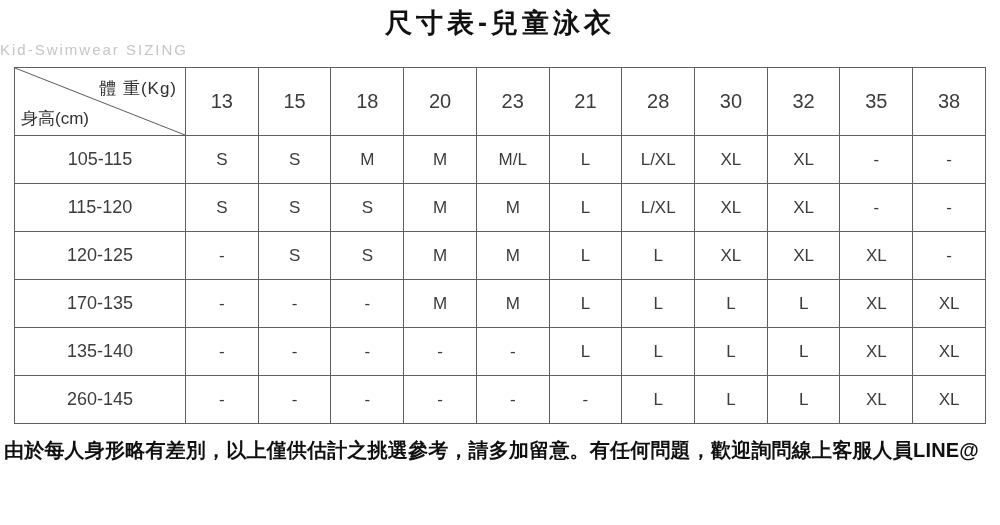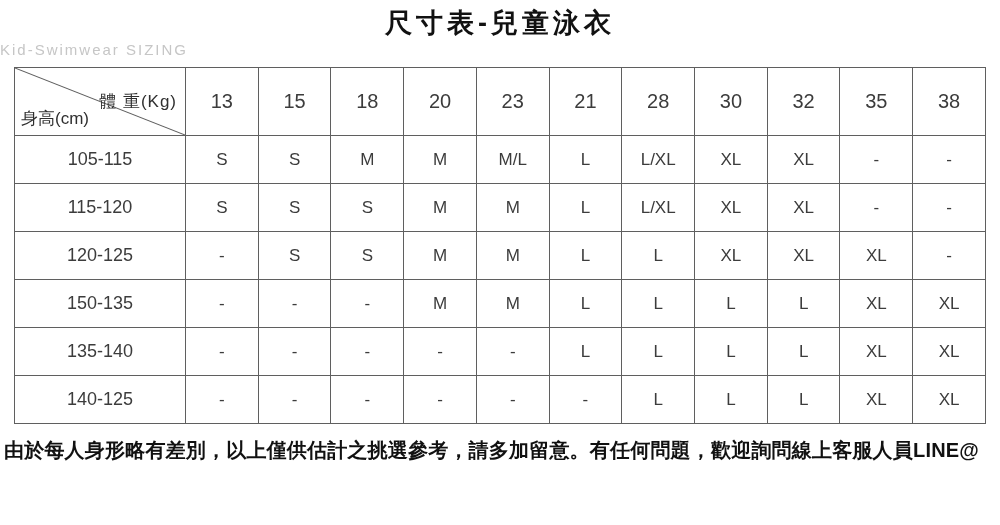--- a/index.html
+++ b/index.html
@@ -31,21 +31,21 @@
     border:1px solid var(--border);text-align:center;vertical-align:middle;
     font-weight:normal;color:var(--cell-text);padding:0;
   }
   col.height-col{width:171px;}
   thead tr{height:68px;}
   tbody tr{height:48px;}
   th.wcol{font-size:20px;font-weight:bold;color:#161616;}
   th.corner{position:relative;}
   th.corner svg{position:absolute;left:0;top:0;width:100%;height:100%;display:block;}
   .corner-wt{
-    position:absolute;top:22px;right:8px;font-size:17px;color:#2f2f2f;letter-spacing:1px;
+    position:absolute;top:9px;right:8px;font-size:17px;color:#2f2f2f;letter-spacing:1px;
   }
   .corner-ht{
     position:absolute;bottom:5px;left:6px;font-size:17px;color:#2f2f2f;text-align:right;
   }
   th.hcell{font-size:18px;color:#2f2f2f;}
   td.scell{font-size:17px;color:var(--cell-text);}
   .footer-note{
     margin:13px 4px 0 4px;font-size:20px;font-weight:bold;color:var(--footer-text);
     letter-spacing:0.2px;white-space:nowrap;
   }
@@ -120,21 +120,21 @@
           <td class="scell">M</td>
           <td class="scell">M</td>
           <td class="scell">L</td>
           <td class="scell">L</td>
           <td class="scell">XL</td>
           <td class="scell">XL</td>
           <td class="scell">XL</td>
           <td class="scell">-</td>
         </tr>
         <tr>
-          <th class="hcell">150-135</th>
+          <th class="hcell">170-135</th>
           <td class="scell">-</td>
           <td class="scell">-</td>
           <td class="scell">-</td>
           <td class="scell">M</td>
           <td class="scell">M</td>
           <td class="scell">L</td>
           <td class="scell">L</td>
           <td class="scell">L</td>
           <td class="scell">L</td>
           <td class="scell">XL</td>
@@ -148,21 +148,21 @@
           <td class="scell">-</td>
           <td class="scell">-</td>
           <td class="scell">L</td>
           <td class="scell">L</td>
           <td class="scell">L</td>
           <td class="scell">L</td>
           <td class="scell">XL</td>
           <td class="scell">XL</td>
         </tr>
         <tr>
-          <th class="hcell">140-125</th>
+          <th class="hcell">260-145</th>
           <td class="scell">-</td>
           <td class="scell">-</td>
           <td class="scell">-</td>
           <td class="scell">-</td>
           <td class="scell">-</td>
           <td class="scell">-</td>
           <td class="scell">L</td>
           <td class="scell">L</td>
           <td class="scell">L</td>
           <td class="scell">XL</td>

